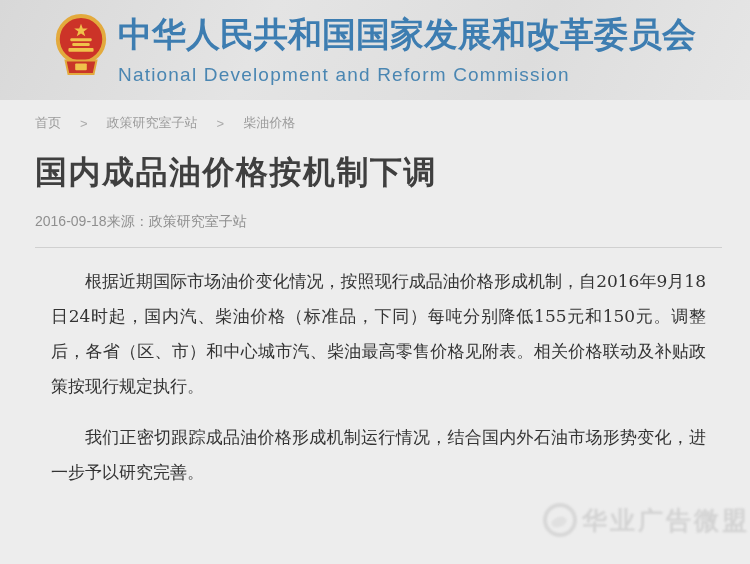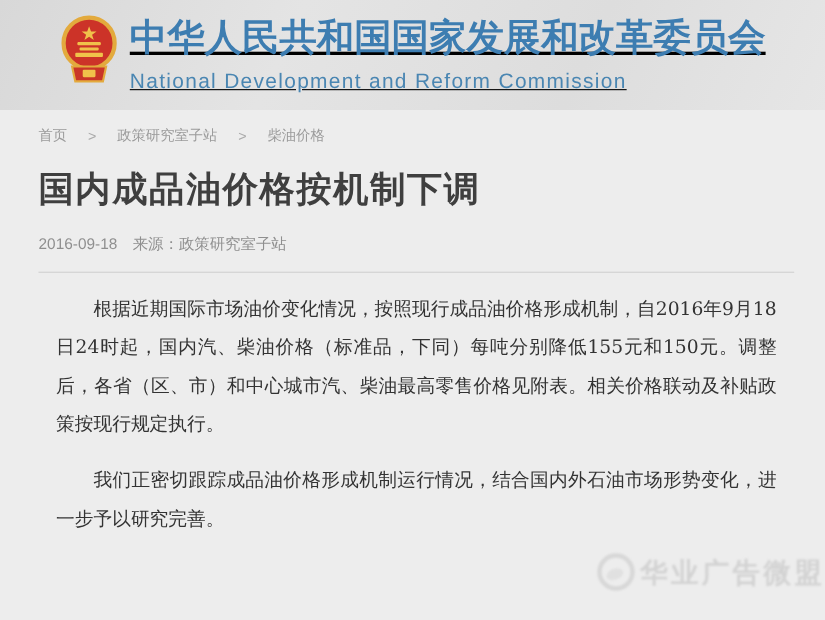--- a/index.html
+++ b/index.html
@@ -13,21 +13,21 @@
   
   .site-header{
     height:100px;
     background:linear-gradient(115deg,#d8d8d8 0%,#e4e4e4 35%,#dddddd 70%,#e6e6e6 100%);
     display:flex;
     align-items:flex-start;
     padding:12px 0 0 52px;
     box-sizing:border-box;
   }
   .emblem{width:58px;height:68px;flex:0 0 auto;}
-  .header-titles{margin-left:8px;padding-top:4px;text-decoration:underline;}
+  .header-titles{margin-left:8px;padding-top:4px;}
   .org-zh{
     font-size:34px;font-weight:bold;color:#3d7db1;
     letter-spacing:0;line-height:36px;white-space:nowrap;
   }
   .org-en{
     font-size:19px;color:#4a86b2;letter-spacing:1.2px;
     line-height:22px;margin-top:12px;white-space:nowrap;
   }
   
   .main{padding:0 28px 0 35px;}
@@ -37,21 +37,21 @@
   }
   .breadcrumb .crumb{color:#9b9b9b;text-decoration:none;cursor:pointer;}
   .breadcrumb .sep{color:#aaaaaa;}
   .article-title{
     margin-top:20px;
     font-size:32px;font-weight:bold;color:#3f3f3f;
     letter-spacing:1.5px;line-height:40px;
   }
   .article-meta{
     margin-top:13px;font-size:14px;color:#8f8f8f;
-    display:flex;gap:14px;
+    display:flex;
   }
   .divider{
     margin-top:16px;
     border-top:1px solid #d0d0d0;
     height:0;
   }
   .article-body{margin-top:16px;}
   .article-body p{
     margin:16px;
     font-size:17px;line-height:35px;color:#333333;

